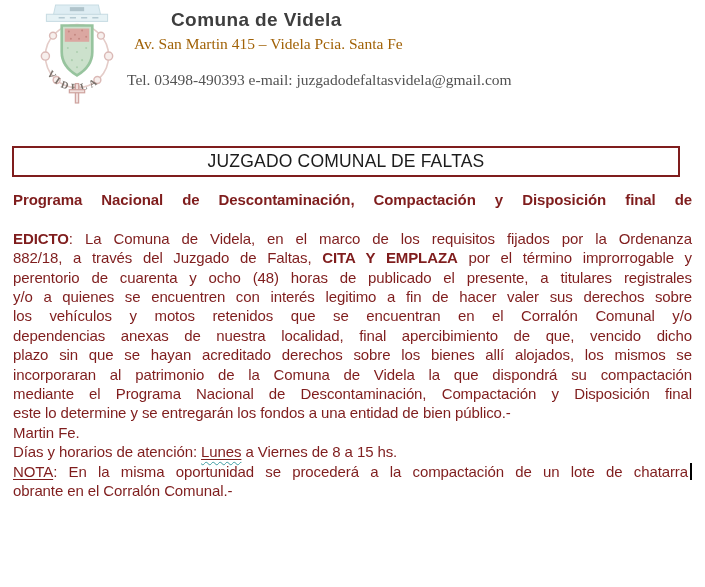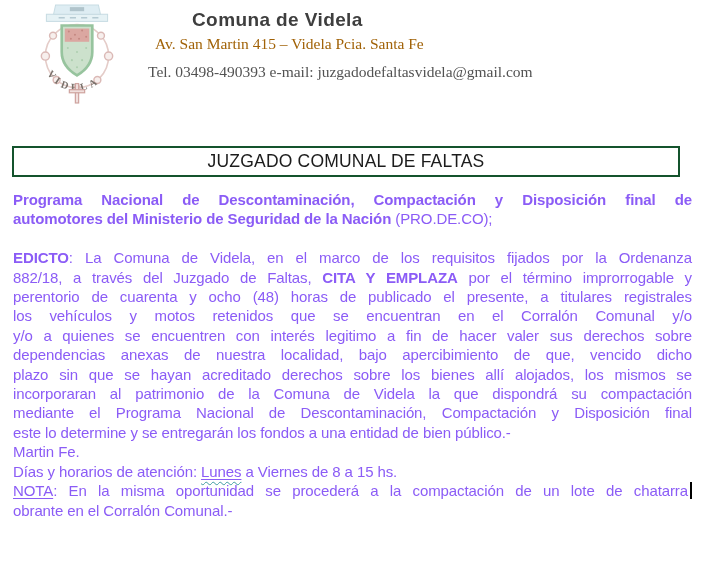--- a/index.html
+++ b/index.html
@@ -3,33 +3,33 @@
 <meta charset="utf-8">
 <style>
   * { margin:0; padding:0; box-sizing:border-box; }
   html,body { background:#ffffff; }
   .page {
     position:relative; width:705px; height:587px; background:#fff;
     font-family:"Liberation Sans", sans-serif; color:#000; overflow:hidden;
   }
   
   .logo { position:absolute; left:31px; top:1px; width:92px; height:104px; opacity:.92; }
-  .hdr { position:absolute; left:148px; top:9px; }
+  .hdr { position:absolute; left:127px; top:9px; }
   .org  { font-size:19px; font-weight:bold; color:#3e3e3e; margin-left:44px; letter-spacing:.4px; }
   .addr { font-family:"Liberation Serif", serif; font-size:15.5px; color:#a16207; margin-left:7px; margin-top:4px; }
-  .tel  { font-family:"Liberation Serif", serif; font-size:15.5px; color:#525252; margin-top:10px; }
+  .tel  { font-family:"Liberation Serif", serif; font-size:15.5px; color:#525252; margin-top:18px; }
   
   .banner {
     position:absolute; left:12px; top:146px; width:668px; height:31px;
-    border:2px solid #14532d; text-align:center; line-height:26px;
+    border:2px solid #7f1d1d; text-align:center; line-height:26px;
     font-size:17.5px; color:#1c1c1c; letter-spacing:.2px;
   }
   
   .doc { position:absolute; left:13px; top:190px; width:679px;
-         font-size:15px; line-height:19.4px; letter-spacing:-0.1px; color:#8b5cf6; }
+         font-size:15px; line-height:19.4px; letter-spacing:-0.1px; color:#7f1d1d; }
   .line { text-align:justify; text-align-last:left; white-space:normal; }
   .line.fill { text-align-last:justify; }
   .b { font-weight:bold; }
   .u { text-decoration-line:underline; text-decoration-style:solid;
        text-decoration-thickness:1px; text-underline-offset:2px; }
   .sq-red  { text-decoration-line:underline; text-decoration-style:wavy;
              text-decoration-color:#df372c; text-decoration-thickness:1px; text-underline-offset:2px; }
   .sq-teal { text-decoration-line:underline; text-decoration-style:wavy;
              text-decoration-color:#3d9ba1; text-decoration-thickness:1px; text-underline-offset:4px; }
   .caret { display:inline-block; width:2px; height:17px; background:#000;
@@ -95,28 +95,27 @@
   <div class="hdr">
     <div class="org">Comuna de Videla</div>
     <div class="addr">Av. San Martin 415 – Videla Pcia. Santa Fe</div>
     <div class="tel">Tel. 03498-490393 e-mail: juzgadodefaltasvidela@gmail.com</div>
   </div>
 
   <div class="banner">JUZGADO COMUNAL DE FALTAS</div>
 
   <div class="doc">
       <div class="line fill"><span class="b">Programa Nacional de Descontaminación, Compactación y Disposición final de</span></div>
-      <div class="line"><span class="b">automotores del Ministerio de Seguridad de la Nación </span><span>(PRO.DE.CO);</span></div>
       <div class="line">&nbsp;</div>
       <div class="line fill"><span class="b">EDICTO</span><span>: La Comuna de Videla, en el marco de los requisitos fijados por la Ordenanza</span></div>
       <div class="line fill"><span>882/18, a través del Juzgado de Faltas, </span><span class="b">CITA Y EMPLAZA</span><span> por el término improrrogable y</span></div>
       <div class="line fill"><span>perentorio de cuarenta y ocho (48) horas de publicado el presente, a titulares registrales</span></div>
+      <div class="line fill"><span>y/o a quienes se encuentren con interés legitimo a fin de hacer valer sus derechos sobre</span></div>
       <div class="line fill"><span>los vehículos y motos retenidos que se encuentran en el Corralón Comunal y/o</span></div>
-      <div class="line fill"><span>y/o a quienes se encuentren con interés legitimo a fin de hacer valer sus derechos sobre</span></div>
-      <div class="line fill"><span>dependencias anexas de nuestra localidad, bajo apercibimiento de que, vencido dicho</span></div>
+      <div class="line fill"><span>dependencias anexas de nuestra localidad, final apercibimiento de que, vencido dicho</span></div>
       <div class="line fill"><span>plazo sin que se hayan acreditado derechos sobre los bienes allí alojados, los mismos se</span></div>
       <div class="line fill"><span>incorporaran al patrimonio de la Comuna de Videla la que dispondrá su compactación</span></div>
       <div class="line fill"><span>mediante el Programa Nacional de Descontaminación, Compactación y Disposición final</span></div>
       <div class="line"><span>este lo determine y se entregarán los fondos a una entidad de bien público.-</span></div>
       <div class="line"><span>Martin Fe.</span></div>
       <div class="line"><span>Días y horarios de atención: </span><span class="u"><span class="sq-teal">Lunes</span></span><span> a Viernes de 8 a 15 hs.</span></div>
       <div class="line fill"><span class="u">NOTA</span><span>: En la misma oportunidad se procederá a la compactación de un lote de chatarra</span><span class="caret"></span></div>
       <div class="line"><span>obrante en el Corralón Comunal.-</span></div>
     </div>
 

